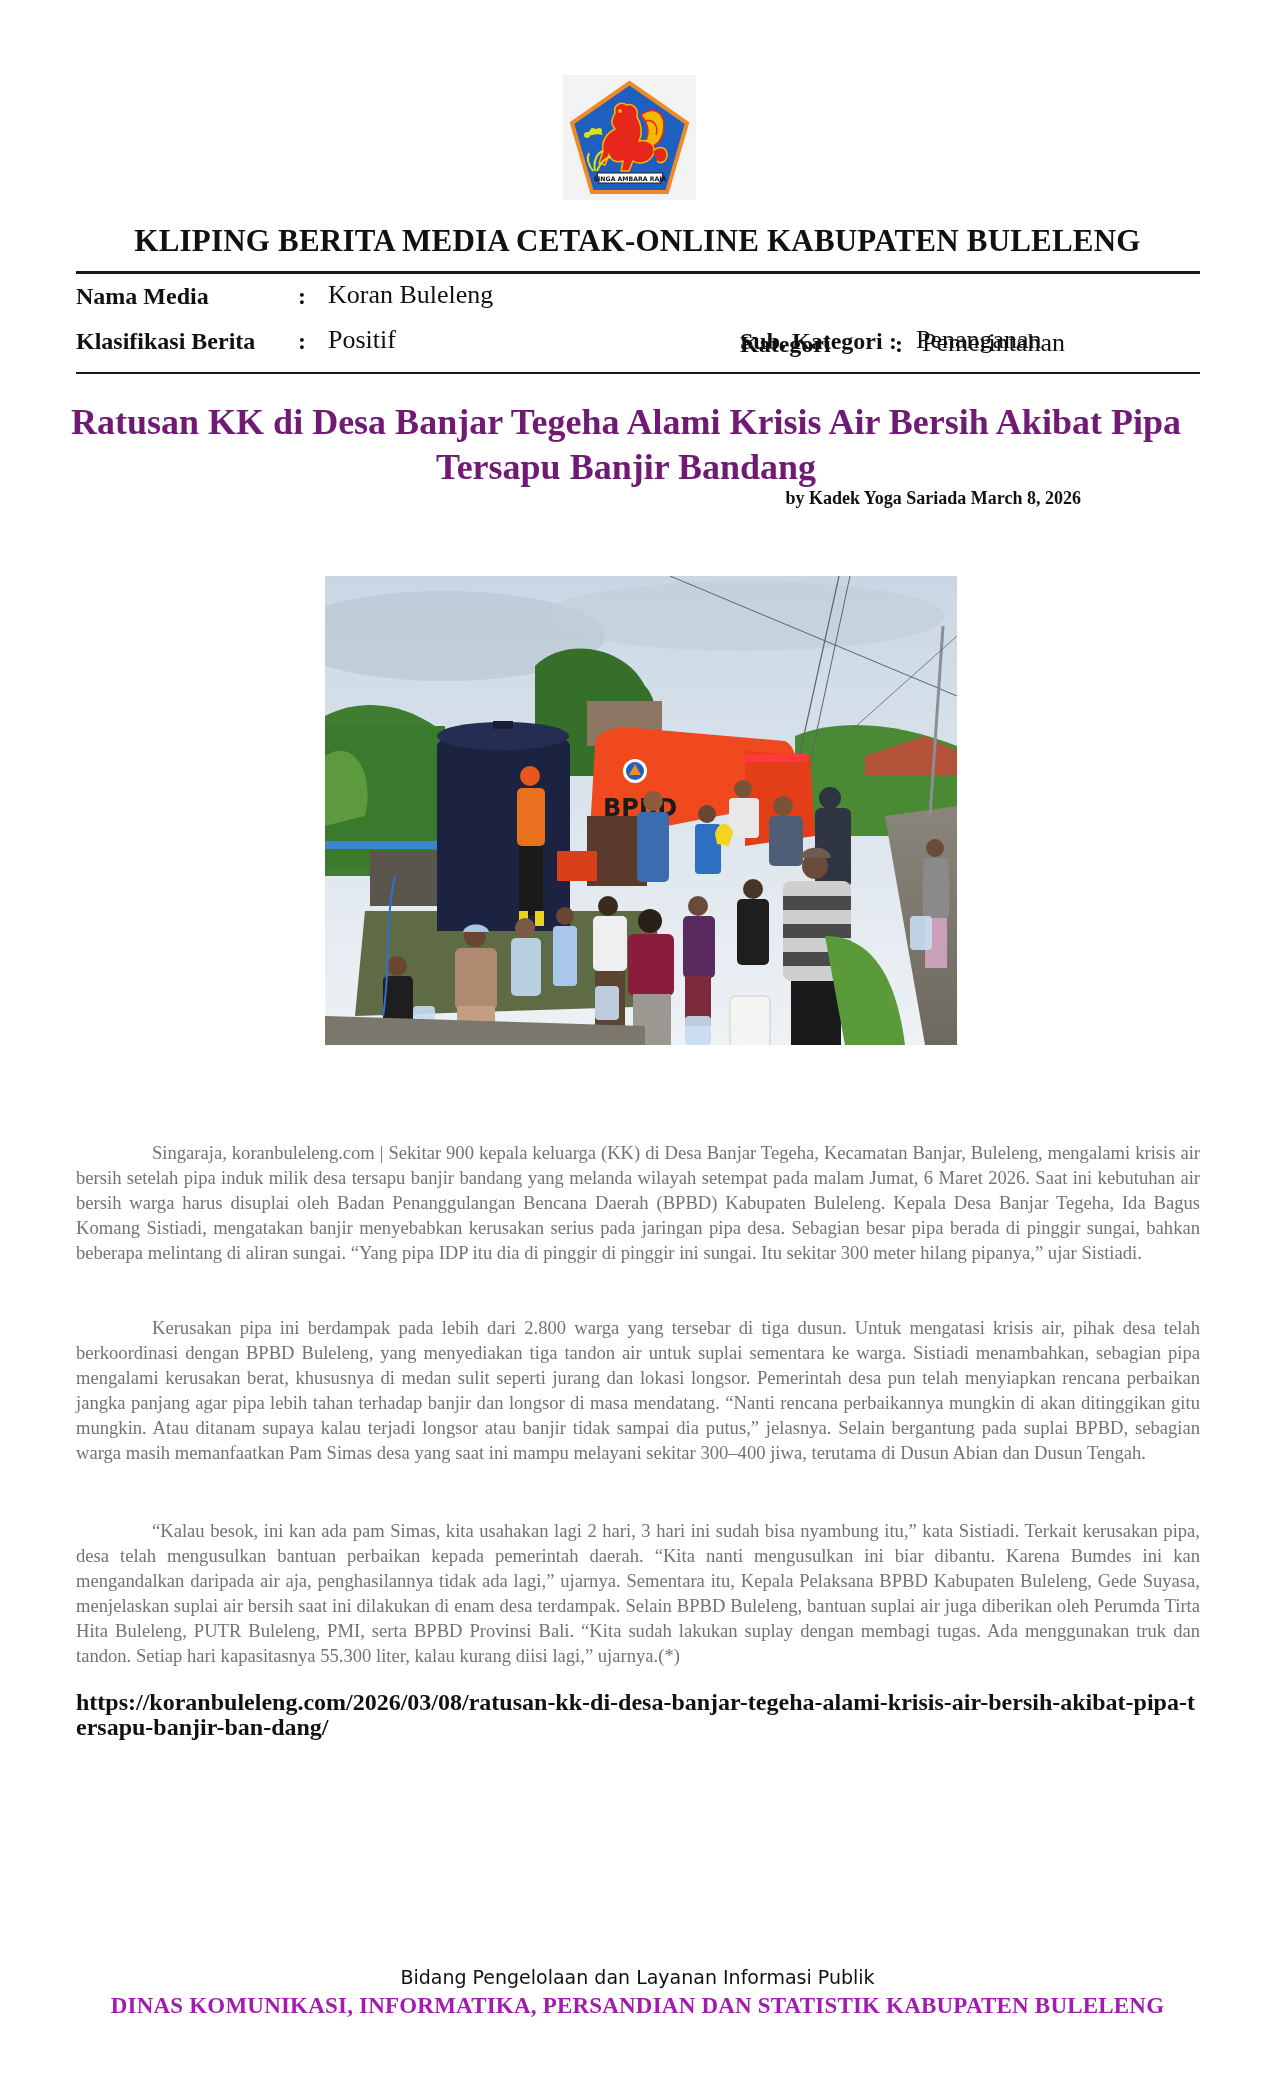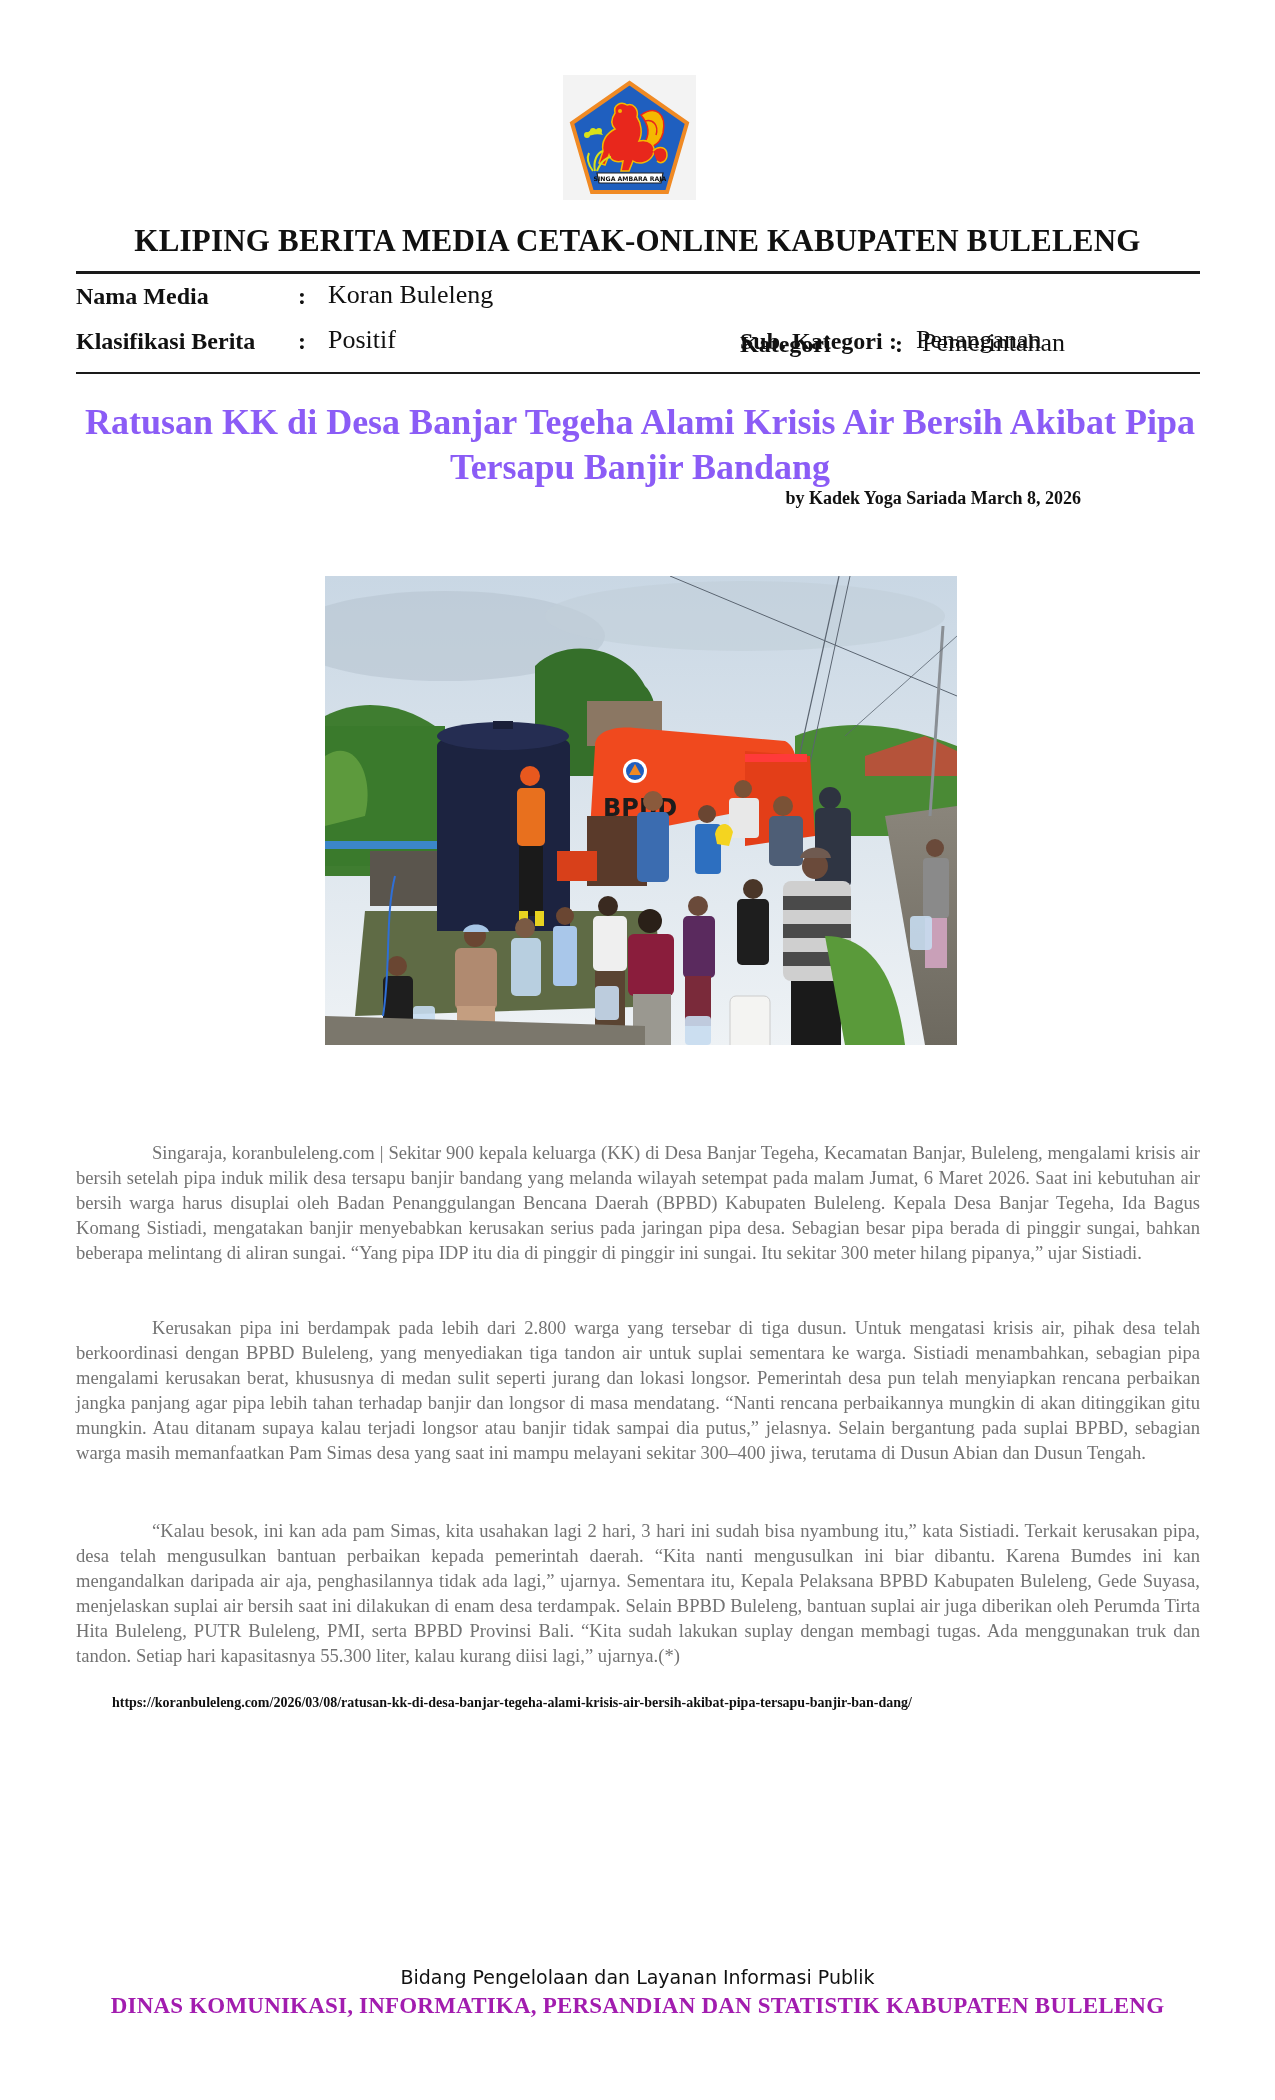--- a/index.html
+++ b/index.html
@@ -23,33 +23,33 @@
     .m2 { left: 76px; top: 325px; }
     .m3 { left: 740px; top: 280px; margin-top: 48px; }
     .m4 { left: 740px; top: 325px; }
     .m1 .meta-label, .m2 .meta-label { width: 222px; display: inline-block; }
     .m1 .meta-colon, .m2 .meta-colon { width: 30px; display: inline-block; }
     .m3 .meta-label { width: 155px; display: inline-block; }
     .m3 .meta-colon { width: 27px; display: inline-block; }
     .m4 .meta-label { width: 155px; display: inline-block; white-space: nowrap; }
     .m4 .meta-colon { width: 27px; display: inline-block; margin-left: -6px; }
 
-    .headline { position: absolute; left: 70px; top: 400px; width: 1140px; text-align: center; font-size: 36px; font-weight: bold; line-height: 45px; color: #8b5cf6; }
+    .headline { position: absolute; left: 56px; top: 400px; width: 1140px; text-align: center; font-size: 36px; font-weight: bold; line-height: 45px; color: #701a75; }
     .byline { position: absolute; left: 0; top: 488px; width: 1081px; text-align: right; font-size: 18px; font-weight: bold; color: #111; }
 
     .photo { position: absolute; left: 325px; top: 576px; width: 632px; height: 469px; overflow: hidden; }
     .photo svg { width: 632px; height: 469px; display: block; }
 
     .body-text { position: absolute; left: 76px; width: 1124px; font-size: 18.6px; line-height: 25px; text-align: justify; color: #737373; hyphens: manual; }
     .body-text p { text-indent: 76px; margin-bottom: 25px; }
     .p1 { top: 1140px; }
     .p2 { top: 1315px; }
     .p3 { top: 1518px; }
 
-    .source-link { position: absolute; left: 76px; top: 1690px; width: 1124px; font-size: 14px; font-weight: bold; line-height: 25px; color: #111; word-break: break-all; text-align: justify; text-decoration: none; margin-left: 36px; }
+    .source-link { position: absolute; left: 76px; top: 1690px; width: 1124px; font-size: 24px; font-weight: bold; line-height: 25px; color: #111; word-break: break-all; text-align: justify; text-decoration: none; }
 
     .footer-unit { position: absolute; left: 0; top: 1966px; width: 1275px; text-align: center; font-family: "DejaVu Sans", "Liberation Sans", sans-serif; font-size: 19px; color: #111; }
     .footer-agency { position: absolute; left: 0; top: 1993px; width: 1275px; text-align: center; font-size: 23px; font-weight: bold; letter-spacing: 0.2px; color: #a21caf; }
   </style>
 </head>
 <body>
 
 <div class="logo-wrap">
   <svg viewBox="0 0 133 125">
     <polygon points="66.5,8 124,48 104,117 29,117 9,48" fill="#1f5fbf" stroke="#f08a24" stroke-width="4"></polygon>

